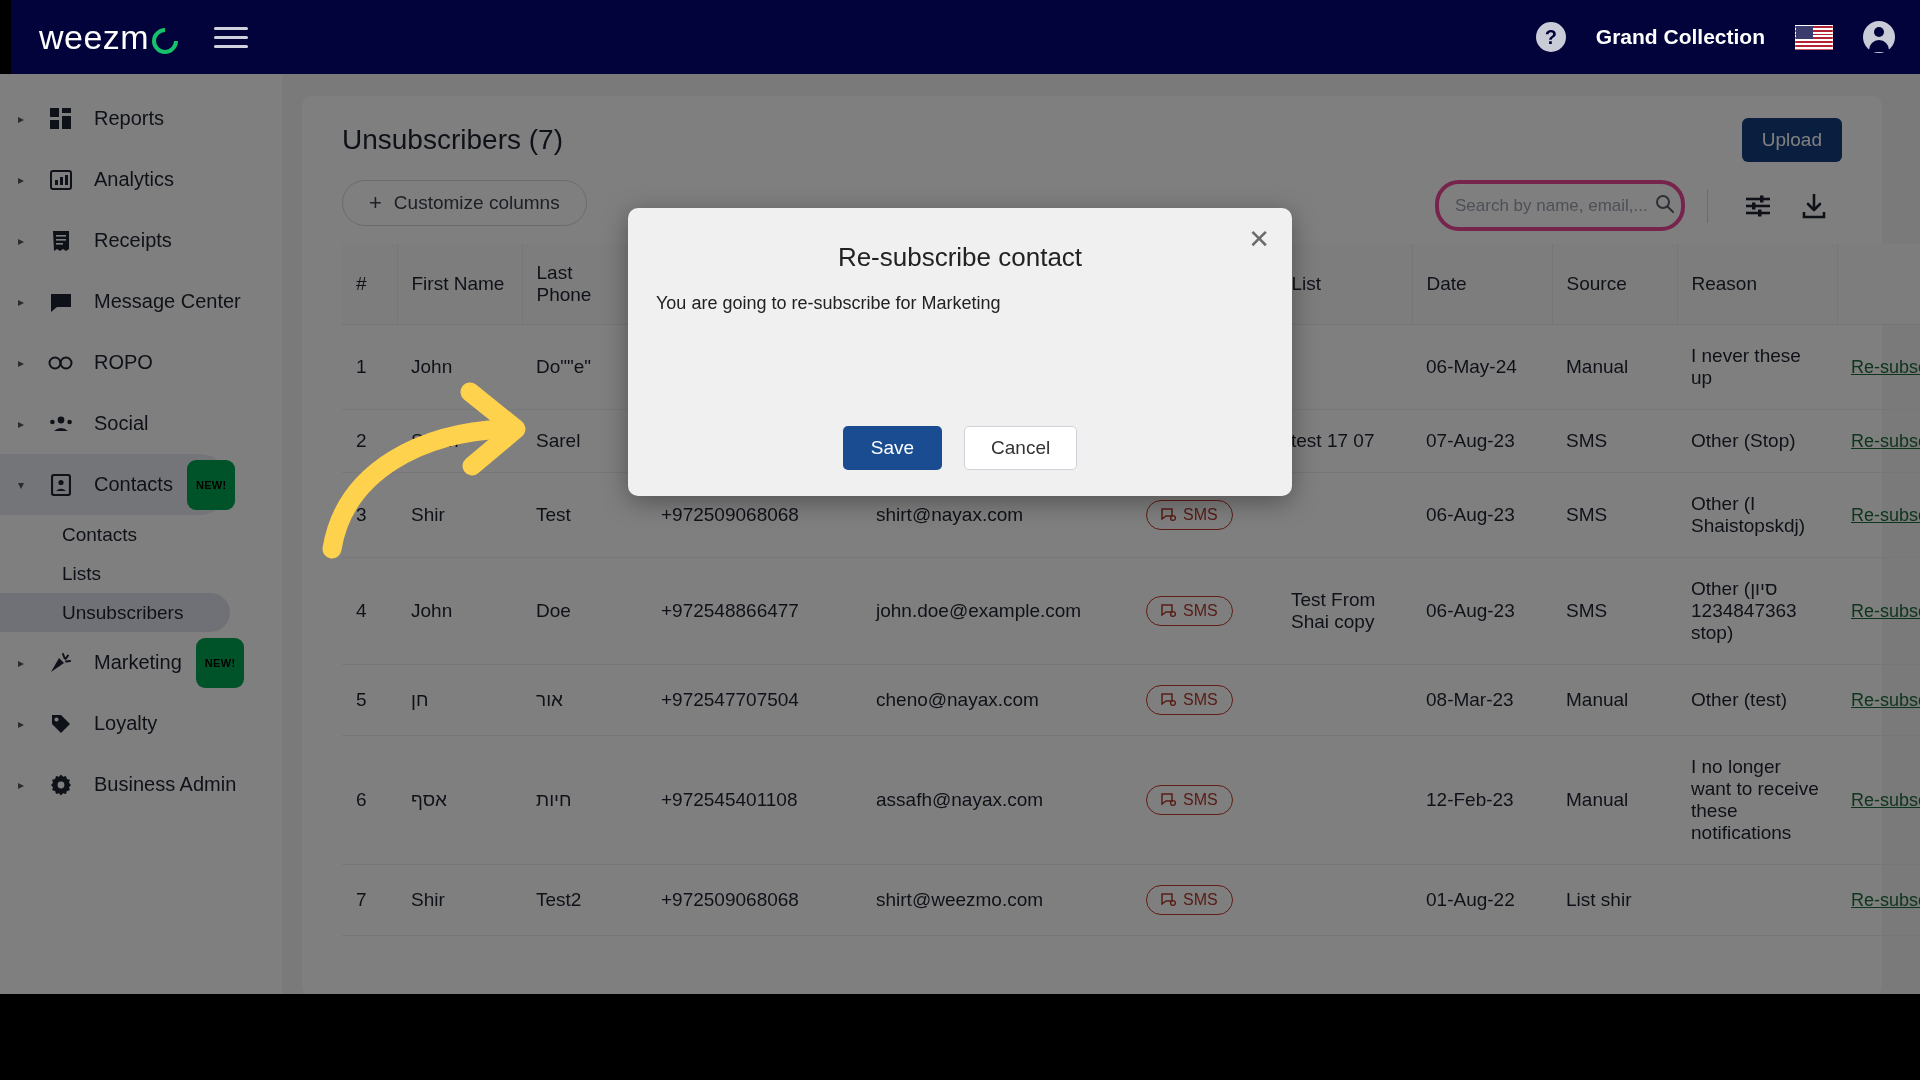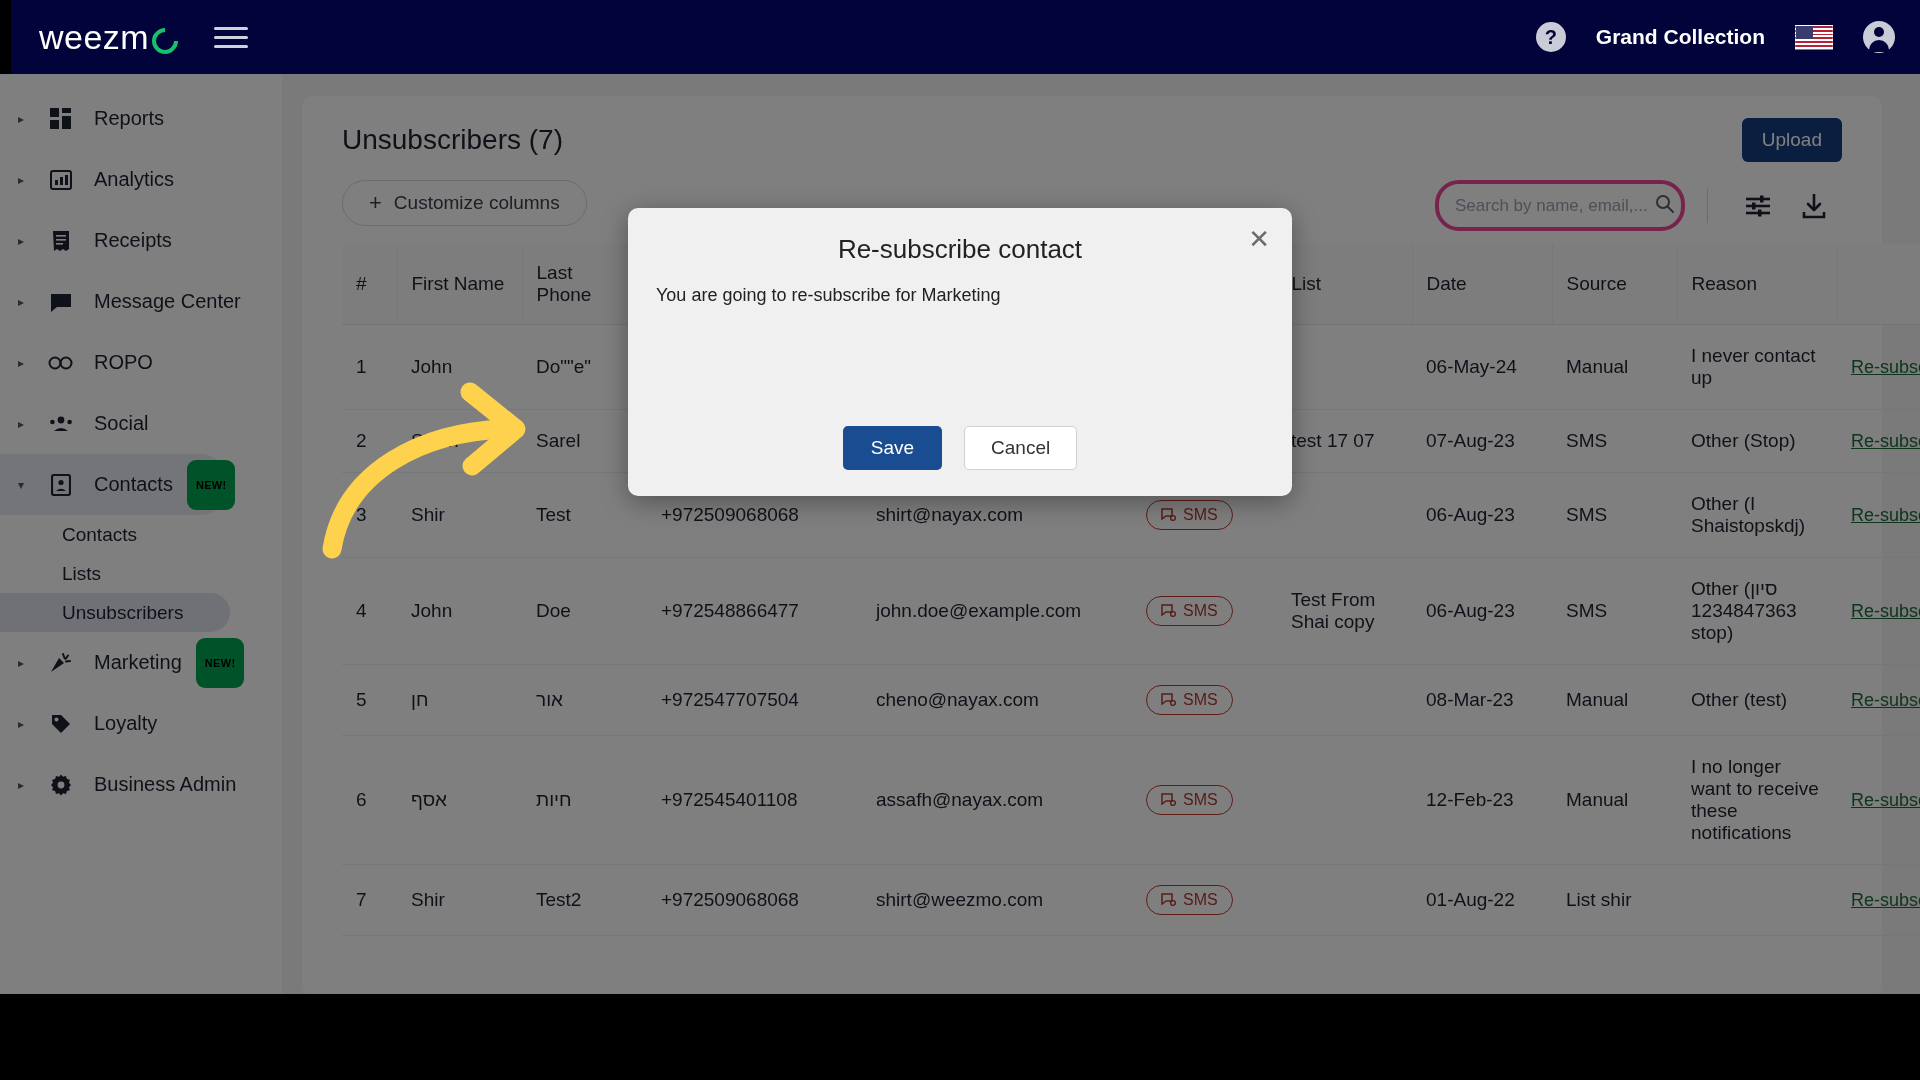--- a/index.html
+++ b/index.html
@@ -182,21 +182,21 @@
   .c-reason{ width: 160px; }
   .c-act   { width: 170px; }
 
   
   .modal {
     position: absolute; left: 628px; top: 134px; width: 664px; height: 288px;
     background: #f0f0f0; border-radius: 10px; z-index: 60;
     box-shadow: 0 6px 26px rgba(0,0,0,0.35);
   }
   .modal-title {
-    text-align: center; font-size: 26px; color: #222; padding-top: 26px;
+    text-align: center; font-size: 26px; color: #222; padding-top: 34px;
   }
   .modal-close {
     position: absolute; right: 22px; top: 18px; font-size: 26px; color: #6b6b6b;
     cursor: pointer; line-height: 1;
   }
   .modal-sub {
     font-size: 18px; color: #222; margin: 20px 0 0 28px;
   }
   .highlight-box {
     position: absolute; left: 632px; top: 296px; width: 656px; height: 152px;
@@ -469,21 +469,21 @@
             <tr>
               <td>1</td>
               <td>John</td>
               <td>Do""e"</td>
               <td></td>
               <td></td>
               <td></td>
               <td></td>
               <td>06-May-24</td>
               <td>Manual</td>
-              <td>I never contact up</td>
+              <td>I never these up</td>
               <td><span class="link-resub">Re-subscribe</span></td>
             </tr>
             <tr>
               <td>2</td>
               <td>Sivan</td>
               <td>Sarel</td>
               <td></td>
               <td></td>
               <td></td>
               <td>test 17 07</td>

